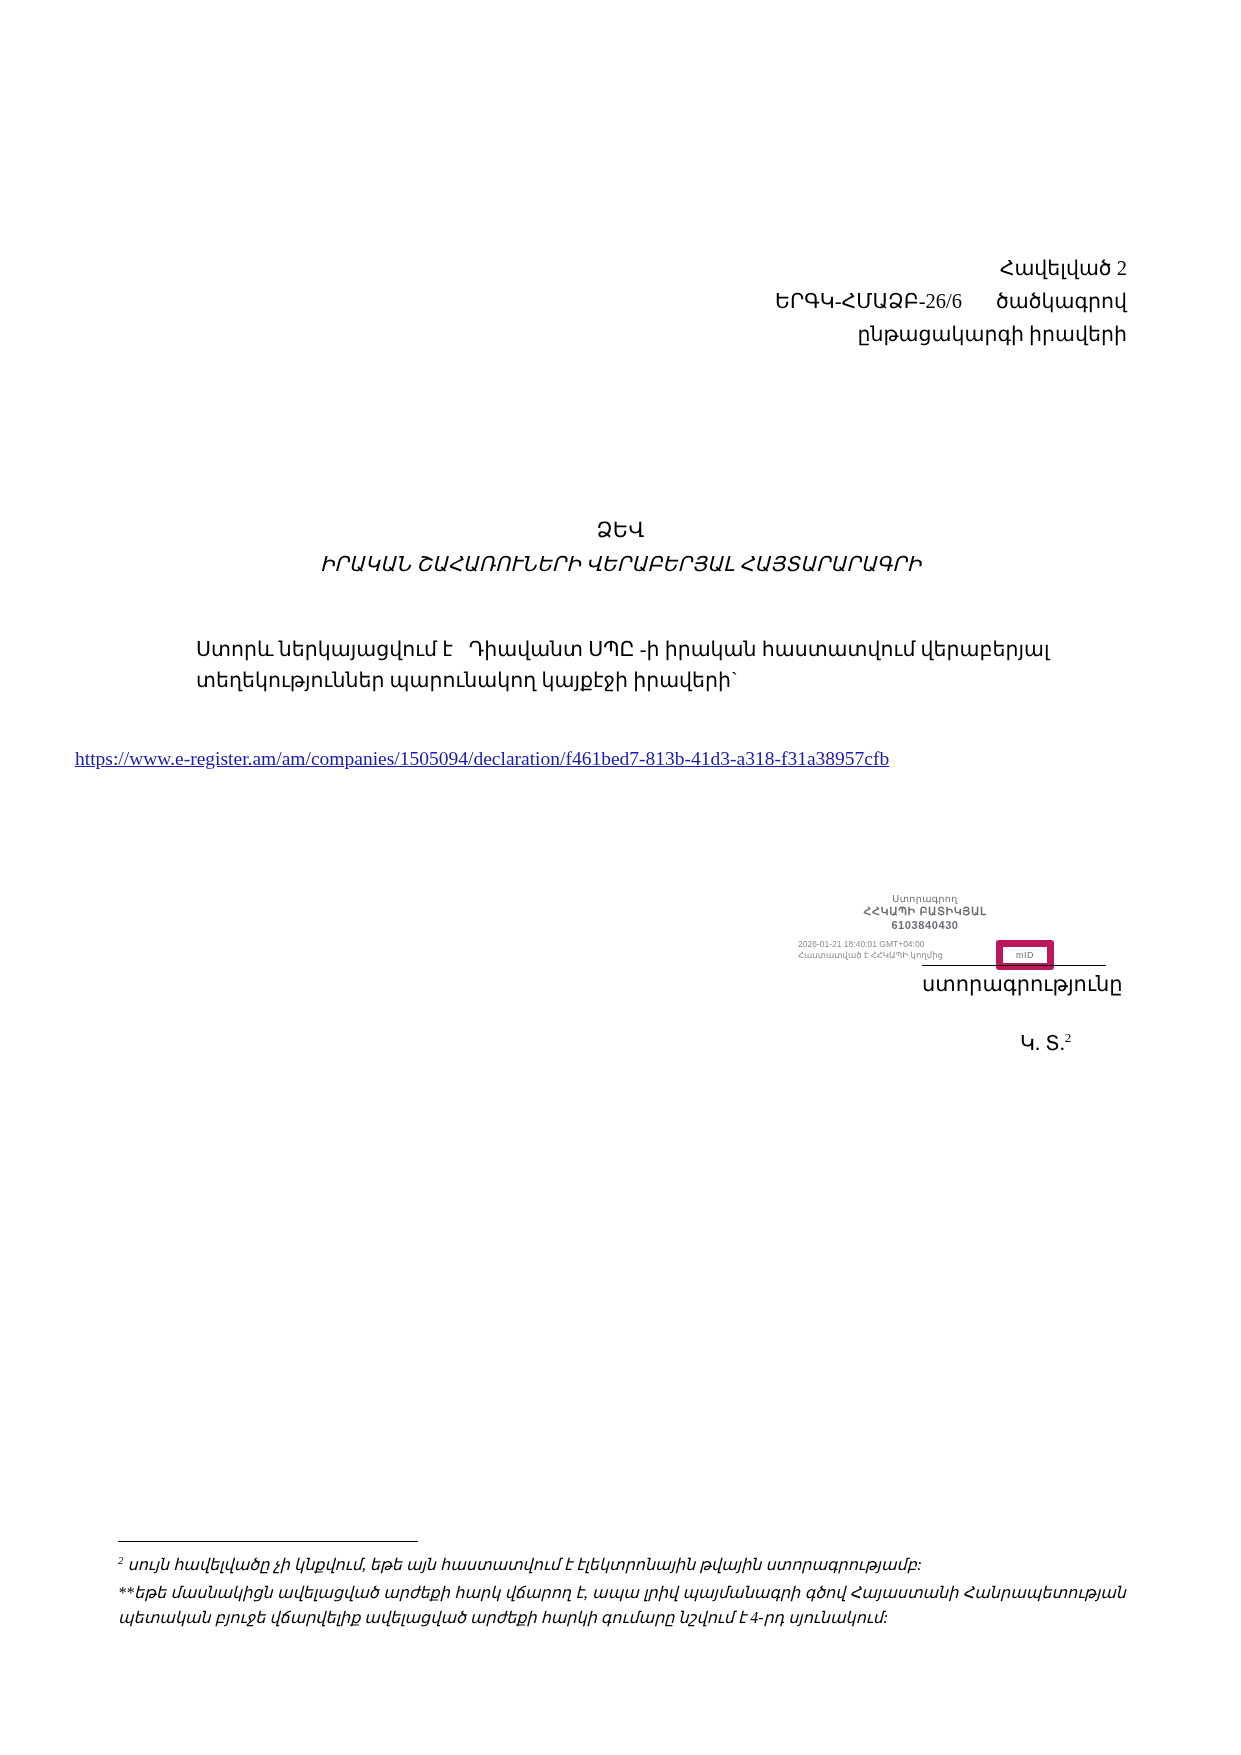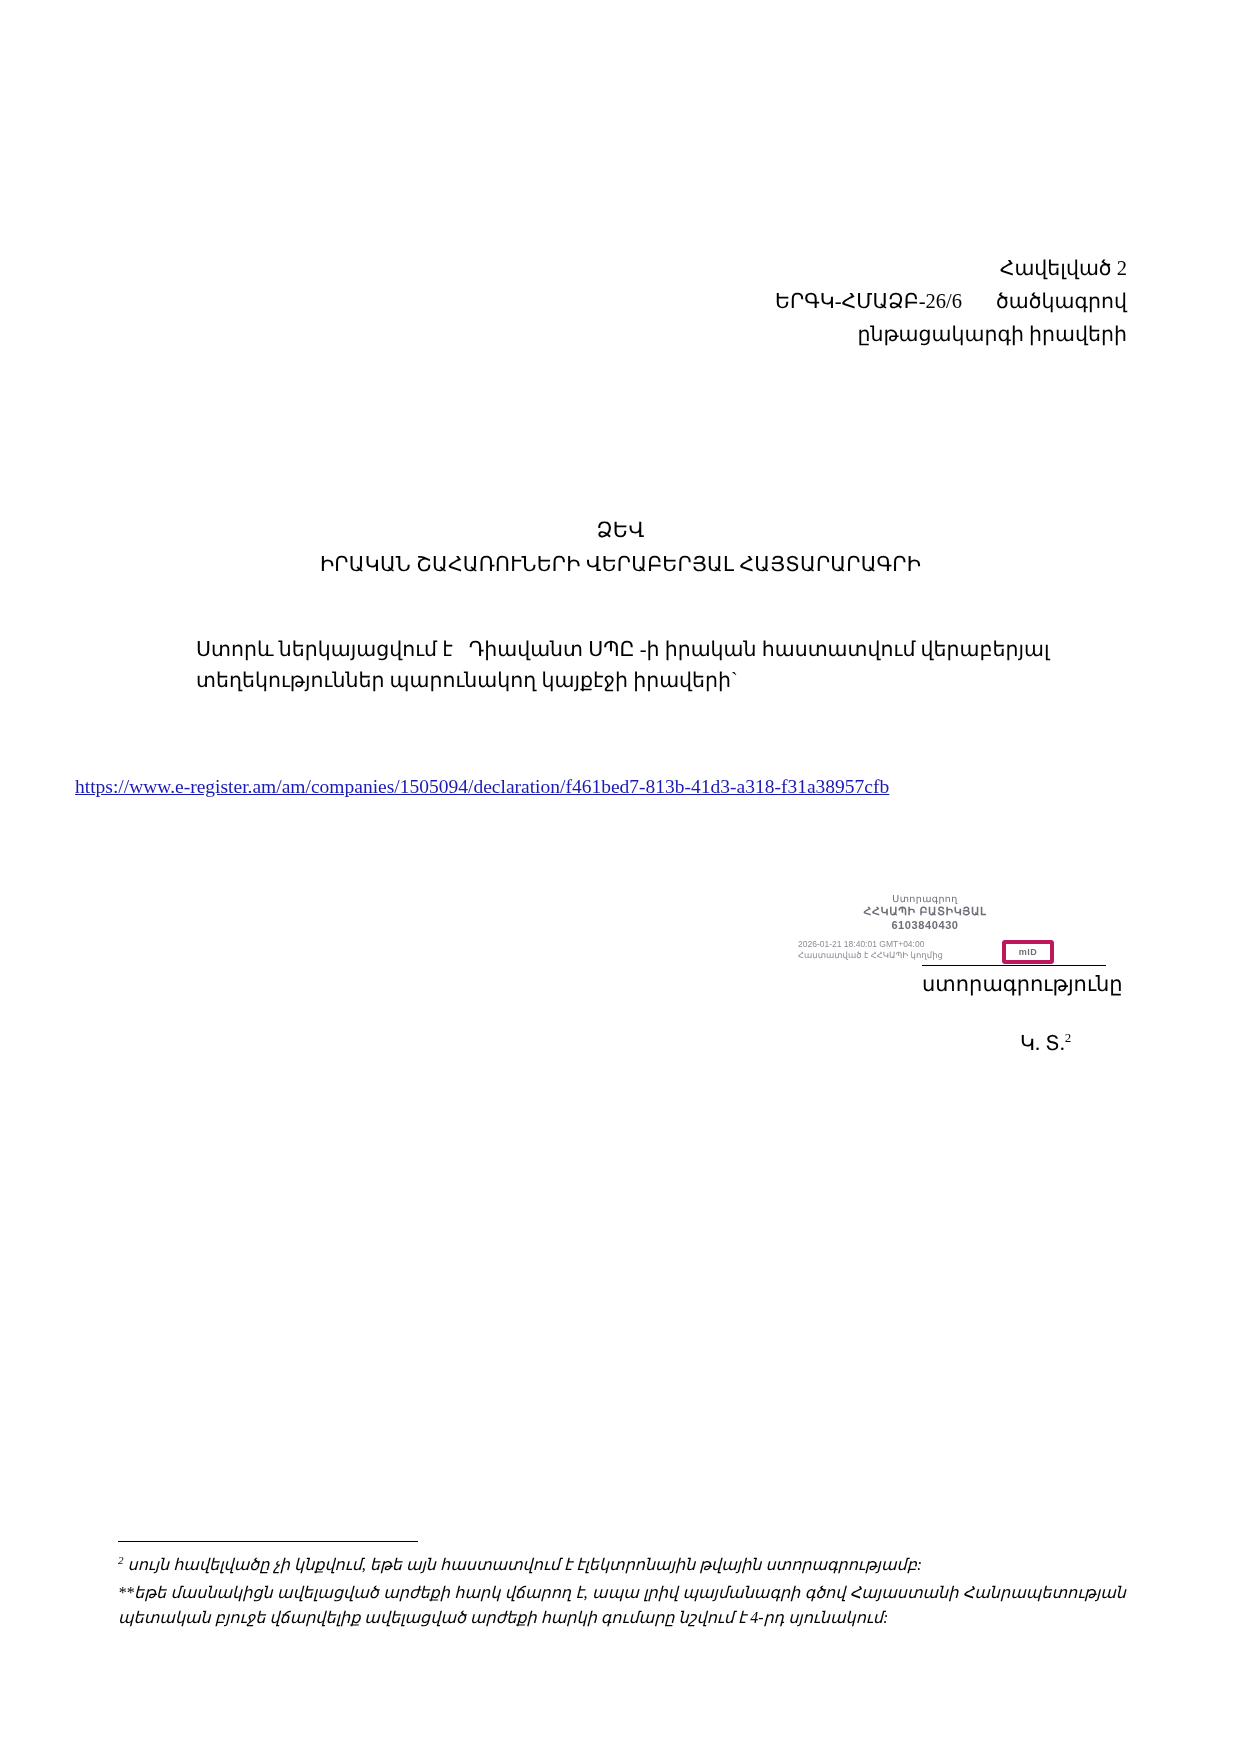--- a/index.html
+++ b/index.html
@@ -45,40 +45,40 @@
     letter-spacing: 0.3px;
   }
   .doc-subtitle {
     position: absolute;
     top: 552px;
     left: 0;
     width: 100%;
     text-align: center;
     font-size: 20.5px;
     letter-spacing: 0.2px;
+    font-style: italic;
   }
 
   
   .intro {
     position: absolute;
     top: 634px;
     left: 196px;
     width: 870px;
     font-size: 20.5px;
     line-height: 1.52;
   }
   .intro .sp { display: inline-block; width: 16px; }
 
   
   .link-row {
     position: absolute;
     top: 748px;
     left: 75px;
     font-size: 19.5px;
-    margin-top: 28px;
   }
   .doc-link {
     color: #1a1ab5;
     text-decoration: underline;
     word-break: break-all;
   }
 
   
   .signer-line {
     position: absolute;
@@ -129,29 +129,28 @@
     line-height: 1.22;
     color: #8b8b94;
     white-space: nowrap;
   }
   .stamp-badge {
     position: absolute;
     right: 6px;
     top: 1px;
     width: 44px;
     height: 16px;
-    border: 4px solid #be185d;
+    border: 7px solid #be185d;
     border-radius: 3px;
     color: #6e6e78;
     font-size: 9px;
     letter-spacing: 0.5px;
     display: flex;
     align-items: center;
     justify-content: center;
-    font-weight: bold;
   }
   .stamp-rule {
     position: absolute;
     top: 965px;
     left: 922px;
     width: 184px;
     border-top: 1px solid #000;
   }
   .stamp-caption {
     position: absolute;

